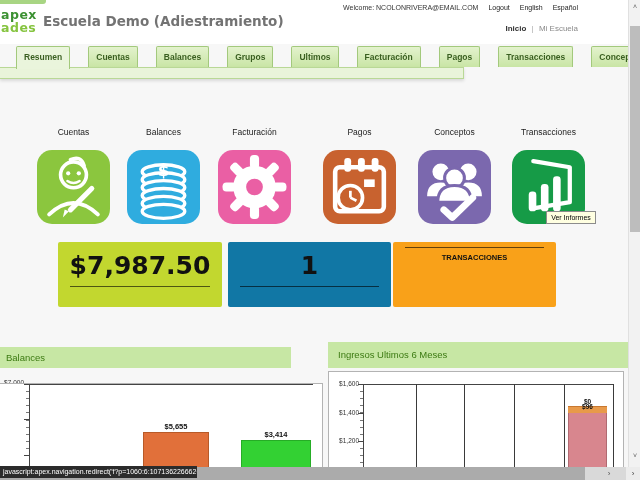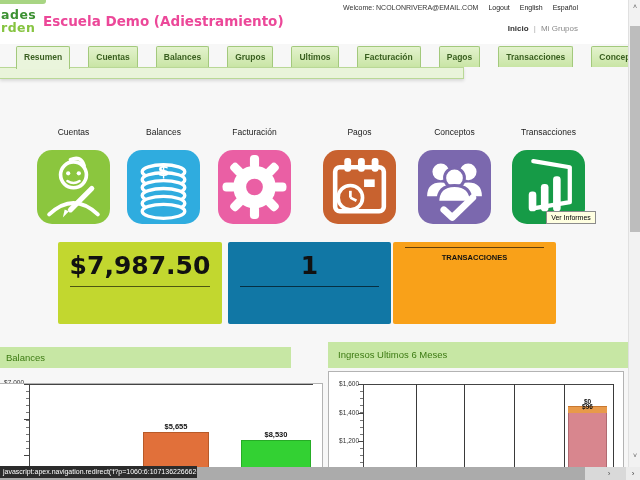--- a/index.html
+++ b/index.html
@@ -5,21 +5,21 @@
   html,body{margin:0;padding:0;background:#e9e9e9;}
   #screen{position:relative;width:640px;height:480px;overflow:hidden;background:#f7f7f7;
           font-family:"Liberation Sans",sans-serif;}
   
   #header{position:absolute;left:0;top:0;width:640px;height:44px;background:#ffffff;}
   #logo-sliver{position:absolute;left:0;top:0;width:46px;height:4px;background:#a8d583;border-radius:0 0 3px 0;}
   #logo{position:absolute;left:1px;top:8px;font-family:"DejaVu Sans",sans-serif;font-weight:bold;
         font-size:12.5px;line-height:13px;letter-spacing:.5px;}
   #logo .l1{color:#3c9132;} #logo .l2{color:#86c440;}
   #page-title{position:absolute;left:43px;top:13px;font-family:"DejaVu Sans",sans-serif;
-        font-weight:bold;font-size:13.5px;color:#ec4899;}
+        font-weight:bold;font-size:13.5px;color:#737373;}
   #welcome-line{position:absolute;right:62px;top:4px;font-size:7px;color:#333;white-space:nowrap;}
   #welcome-line .lnk{margin-left:8px;color:#222;cursor:pointer;}
   #nav2-line{position:absolute;right:62px;top:24px;font-size:8px;white-space:nowrap;}
   #nav2-line .inicio{font-weight:bold;color:#333;cursor:pointer;text-align:center;}
   #nav2-line .sep{color:#aaa;margin:0 3px;}
   #nav2-line .micuenta{color:#8a8a8a;cursor:pointer;}
   
   #tabbar{position:absolute;left:16px;top:46px;height:30px;display:flex;gap:18px;}
   .tab{height:21px;line-height:21px;padding:0 7px;font-size:8.5px;font-weight:bold;color:#3a5f21;
        background:linear-gradient(#e3f2cd,#c9e5a5);border:1px solid #a3c97c;border-bottom:none;
@@ -29,21 +29,21 @@
   #tab-band{position:absolute;left:0;top:67px;width:464px;height:12px;background:#e9f4da;
        border:1px solid #b9d896;border-left:none;box-sizing:border-box;z-index:2;
        box-shadow:0 2px 3px rgba(0,0,0,.12);}
   
   .shortcut-label{position:absolute;top:127px;width:100px;text-align:center;font-size:8.5px;color:#222;}
   .tile{position:absolute;top:150px;width:73px;height:74px;border-radius:15px;cursor:pointer;}
   .tile svg{position:absolute;left:0;top:0;}
   #hover-tooltip{position:absolute;left:546px;top:211px;width:48px;height:11px;background:#ffffe1;
        border:1px solid #8c8c8c;font-size:7px;line-height:11px;text-align:center;color:#000;z-index:4;}
   
-  .statbox{position:absolute;top:242px;height:82px;border-radius:2px;text-align:center;}
+  .statbox{position:absolute;top:242px;height:65px;border-radius:2px;text-align:center;}
   .stat-value{font-family:"DejaVu Sans",sans-serif;font-weight:bold;font-size:25px;color:#111;
        margin-top:9px;line-height:30px;}
   .stat-rule{height:1px;background:rgba(0,0,0,.6);margin:5px 12px 0 12px;}
   .stat-label{font-size:7.5px;font-weight:bold;color:#111;margin-top:5px;}
   
   .panel-header{position:absolute;background:#c7e7a4;color:#3c7a12;font-size:9.5px;font-weight:normal;}
   .panel-header span{display:inline-block;padding-left:6px;}
   #panel-header-left{left:0;top:347px;width:291px;height:21px;line-height:21px;}
   #panel-header-right{left:328px;top:342px;width:312px;height:26px;line-height:26px;}
   #panel-header-right span{padding-left:10px;}
@@ -77,34 +77,34 @@
   #vscroll .btn.up{top:1px;} #vscroll .btn.down{top:450px;}
 </style>
 </head>
 <body>
 
 <div id="screen">
 
   <div id="header">
     <div id="logo-sliver"></div>
     <div id="logo">
-      <div class="l1">ades</div>
-      <div class="l2">rden</div>
+      <div class="l1">apex</div>
+      <div class="l2">ades</div>
     </div>
     <div id="page-title">Escuela Demo (Adiestramiento)</div>
     <div id="welcome-line">
       <span>Welcome: NCOLONRIVERA@EMAIL.COM</span>
       <span class="lnk">Logout</span>
       <span class="lnk">English</span>
       <span class="lnk">Español</span>
     </div>
     <div id="nav2-line">
       <span class="inicio">Inicio</span>
       <span class="sep">|</span>
-      <span class="micuenta">Mi Grupos</span>
+      <span class="micuenta">Mi Escuela</span>
     </div>
   </div>
 
   <div id="tabbar">
       <div class="tab active">Resumen</div>
       <div class="tab">Cuentas</div>
       <div class="tab">Balances</div>
       <div class="tab">Grupos</div>
       <div class="tab">Ultimos</div>
       <div class="tab">Facturación</div>
@@ -234,21 +234,21 @@
   <div id="chartbox-left" class="chartbox">
       <div class="axis-top" style="left: 38px; top: 0px; width: 284px;"></div>
       <div class="axis-v" style="left: 38px; top: 0px; height: 89px;"></div>
       <div class="tick-minor-strip" style="left: 35px; top: 0px; height: 78px;"></div>
       <div class="tick-major" style="left: 33px; top: 0px;"></div>
       <div class="tick-major" style="left: 33px; top: 35.4px;"></div>
       <div class="tick-major" style="left: 33px; top: 70.8px;"></div>
       <div class="bar" style="left: 152px; top: 47.613px; width: 66px; height: 41.387px; background: rgb(225, 112, 58); border: 1px solid rgb(184, 90, 40); box-sizing: border-box;"></div>
       <div class="bar-label" style="left: 142px; top: 37.613px; width: 86px;">$5,655</div>
       <div class="bar" style="left: 250px; top: 55.8258px; width: 70px; height: 33.1742px; background: rgb(51, 209, 51); border: 1px solid rgb(38, 173, 38); box-sizing: border-box;"></div>
-      <div class="bar-label" style="left: 240px; top: 45.8258px; width: 90px;">$8,530</div>
+      <div class="bar-label" style="left: 240px; top: 45.8258px; width: 90px;">$3,414</div>
     </div>
   <div id="chartbox-right" class="chartbox">
       <div class="axis-top" style="left: 34px; top: 12px; width: 250px;"></div>
       <div class="axis-v" style="left: 34px; top: 12px; height: 89px;"></div>
       <div class="tick-minor-strip" style="left: 31px; top: 12px; height: 89px;"></div>
       <div class="ylabel" style="left: 6px; top: 8px;">$1,600</div>
       <div class="tick-major" style="left: 29px; top: 12px;"></div>
       <div class="ylabel" style="left: 6px; top: 36.74px;">$1,400</div>
       <div class="tick-major" style="left: 29px; top: 40.74px;"></div>
       <div class="ylabel" style="left: 6px; top: 65.48px;">$1,200</div>

